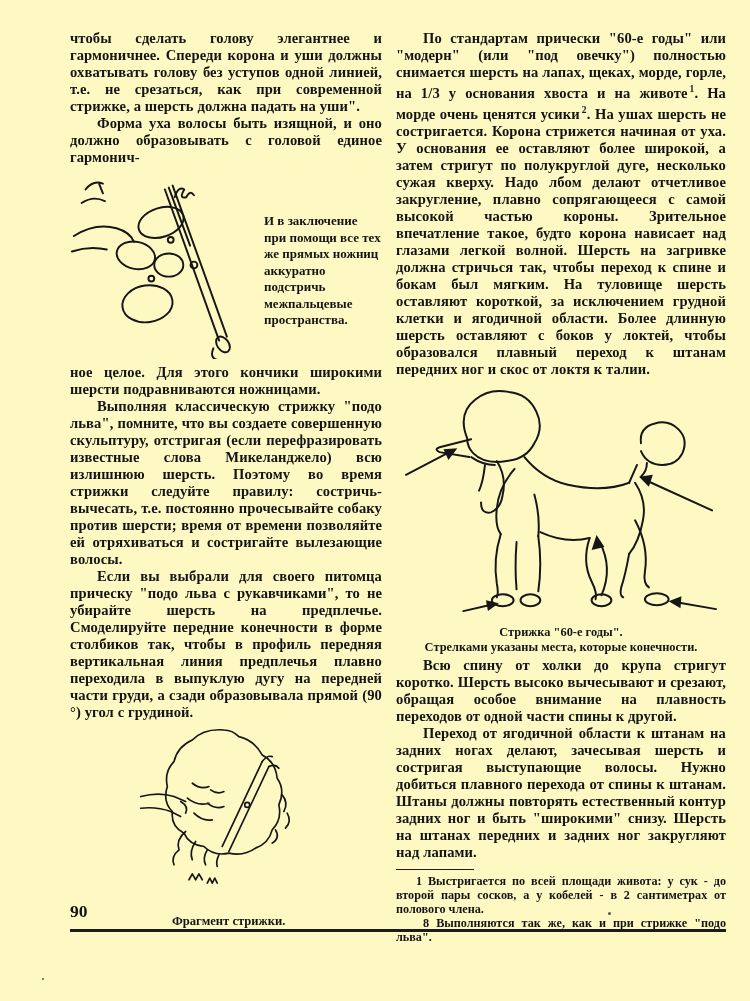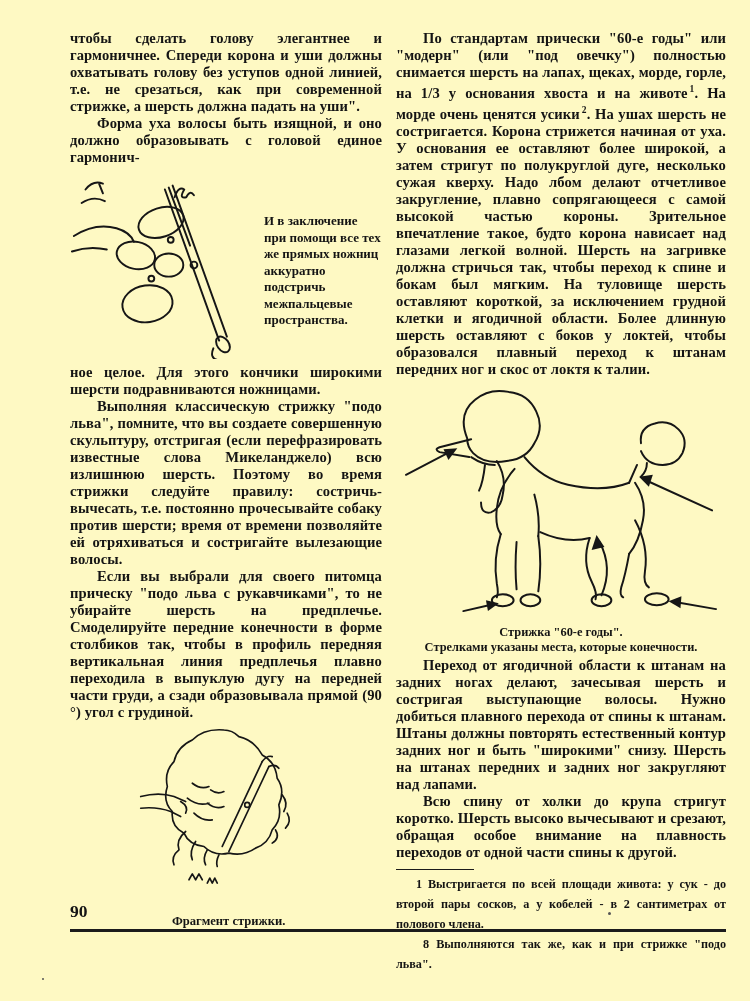--- a/index.html
+++ b/index.html
@@ -24,21 +24,21 @@
   .fig-caption{
     font-size:13px;line-height:16.6px;font-weight:700;margin-left:10px;margin-top:10px;
     width:118px;text-align:left;
   }
   .fig-head{margin:4px 0 0 0;height:205px;flex-direction:column;}
   .fig-head .fig-caption{margin-top:22px;white-space:nowrap;font-size:12.6px;}
   .fig-poodle{display:block;margin:6px 0 2px 0;}
   .poodle-caption{font-size:12.4px;line-height:15px;font-weight:700;text-align:center;margin-top:2px;}
   .footnotes{margin-top:8px;}
   .fn-divider{width:78px;border-top:1.6px solid #1c1c1c;margin-bottom:4px;}
-  .fn-text{margin:0;font-size:12.2px;line-height:20px;font-weight:700;text-align:justify;text-indent:20px;}
+  .fn-text{margin:0;font-size:12.2px;line-height:14px;font-weight:700;text-align:justify;text-indent:20px;}
   .fn-text.fn2{text-indent:27px;}
   .page-number{
     position:absolute;left:70px;top:901px;font-size:17.5px;font-weight:700;
   }
   .bottom-rule{position:absolute;left:70px;top:929px;width:656px;height:2.5px;background:#1c1c1c;}
   .speck{position:absolute;background:#555;border-radius:50%;}
   .s1{left:608px;top:912px;width:3px;height:3px;}
   .s2{left:42px;top:978px;width:2px;height:2px;}
   svg.lineart{stroke:#161616;fill:none;stroke-width:2;stroke-linecap:round;stroke-linejoin:round;}
   svg.lineart .fill{fill:#161616;stroke:none;}
@@ -144,22 +144,22 @@
 
         <path d="M206,214 q12,-28 -2,-54"></path>
         <path class="fill" d="M201,153 L196,168 L209,165 Z"></path>
       </svg>
       <figcaption class="poodle-caption">
         <div>Стрижка "60-е годы".</div>
         <div>Стрелками указаны места, которые конечности.</div>
       </figcaption>
     </figure>
 
+    <p class="body-text indent">Всю спину от холки до крупа стригут коротко. Шерсть высоко вычесывают и срезают, обращая особое внимание на плавность переходов от одной части спины к другой.</p>
     <p class="body-text indent">Переход от ягодичной области к штанам на задних ногах делают, зачесывая шерсть и состригая выступающие волосы. Нужно добиться плавного перехода от спины к штанам. Штаны должны повторять естественный контур задних ног и быть "широкими" снизу. Шерсть на штанах передних и задних ног закругляют над лапами.</p>
-    <p class="body-text indent">Всю спину от холки до крупа стригут коротко. Шерсть высоко вычесывают и срезают, обращая особое внимание на плавность переходов от одной части спины к другой.</p>
 
     <div class="footnotes">
       <div class="fn-divider"></div>
       <p class="fn-text">1 Выстригается по всей площади живота: у сук - до второй пары сосков, а у кобелей - в 2 сантиметрах от полового члена.</p>
       <p class="fn-text fn2">8 Выполняются так же, как и при стрижке "подо льва".</p>
     </div>
   </div>
 
   <div class="page-number">90</div>
   <div class="bottom-rule"></div>

